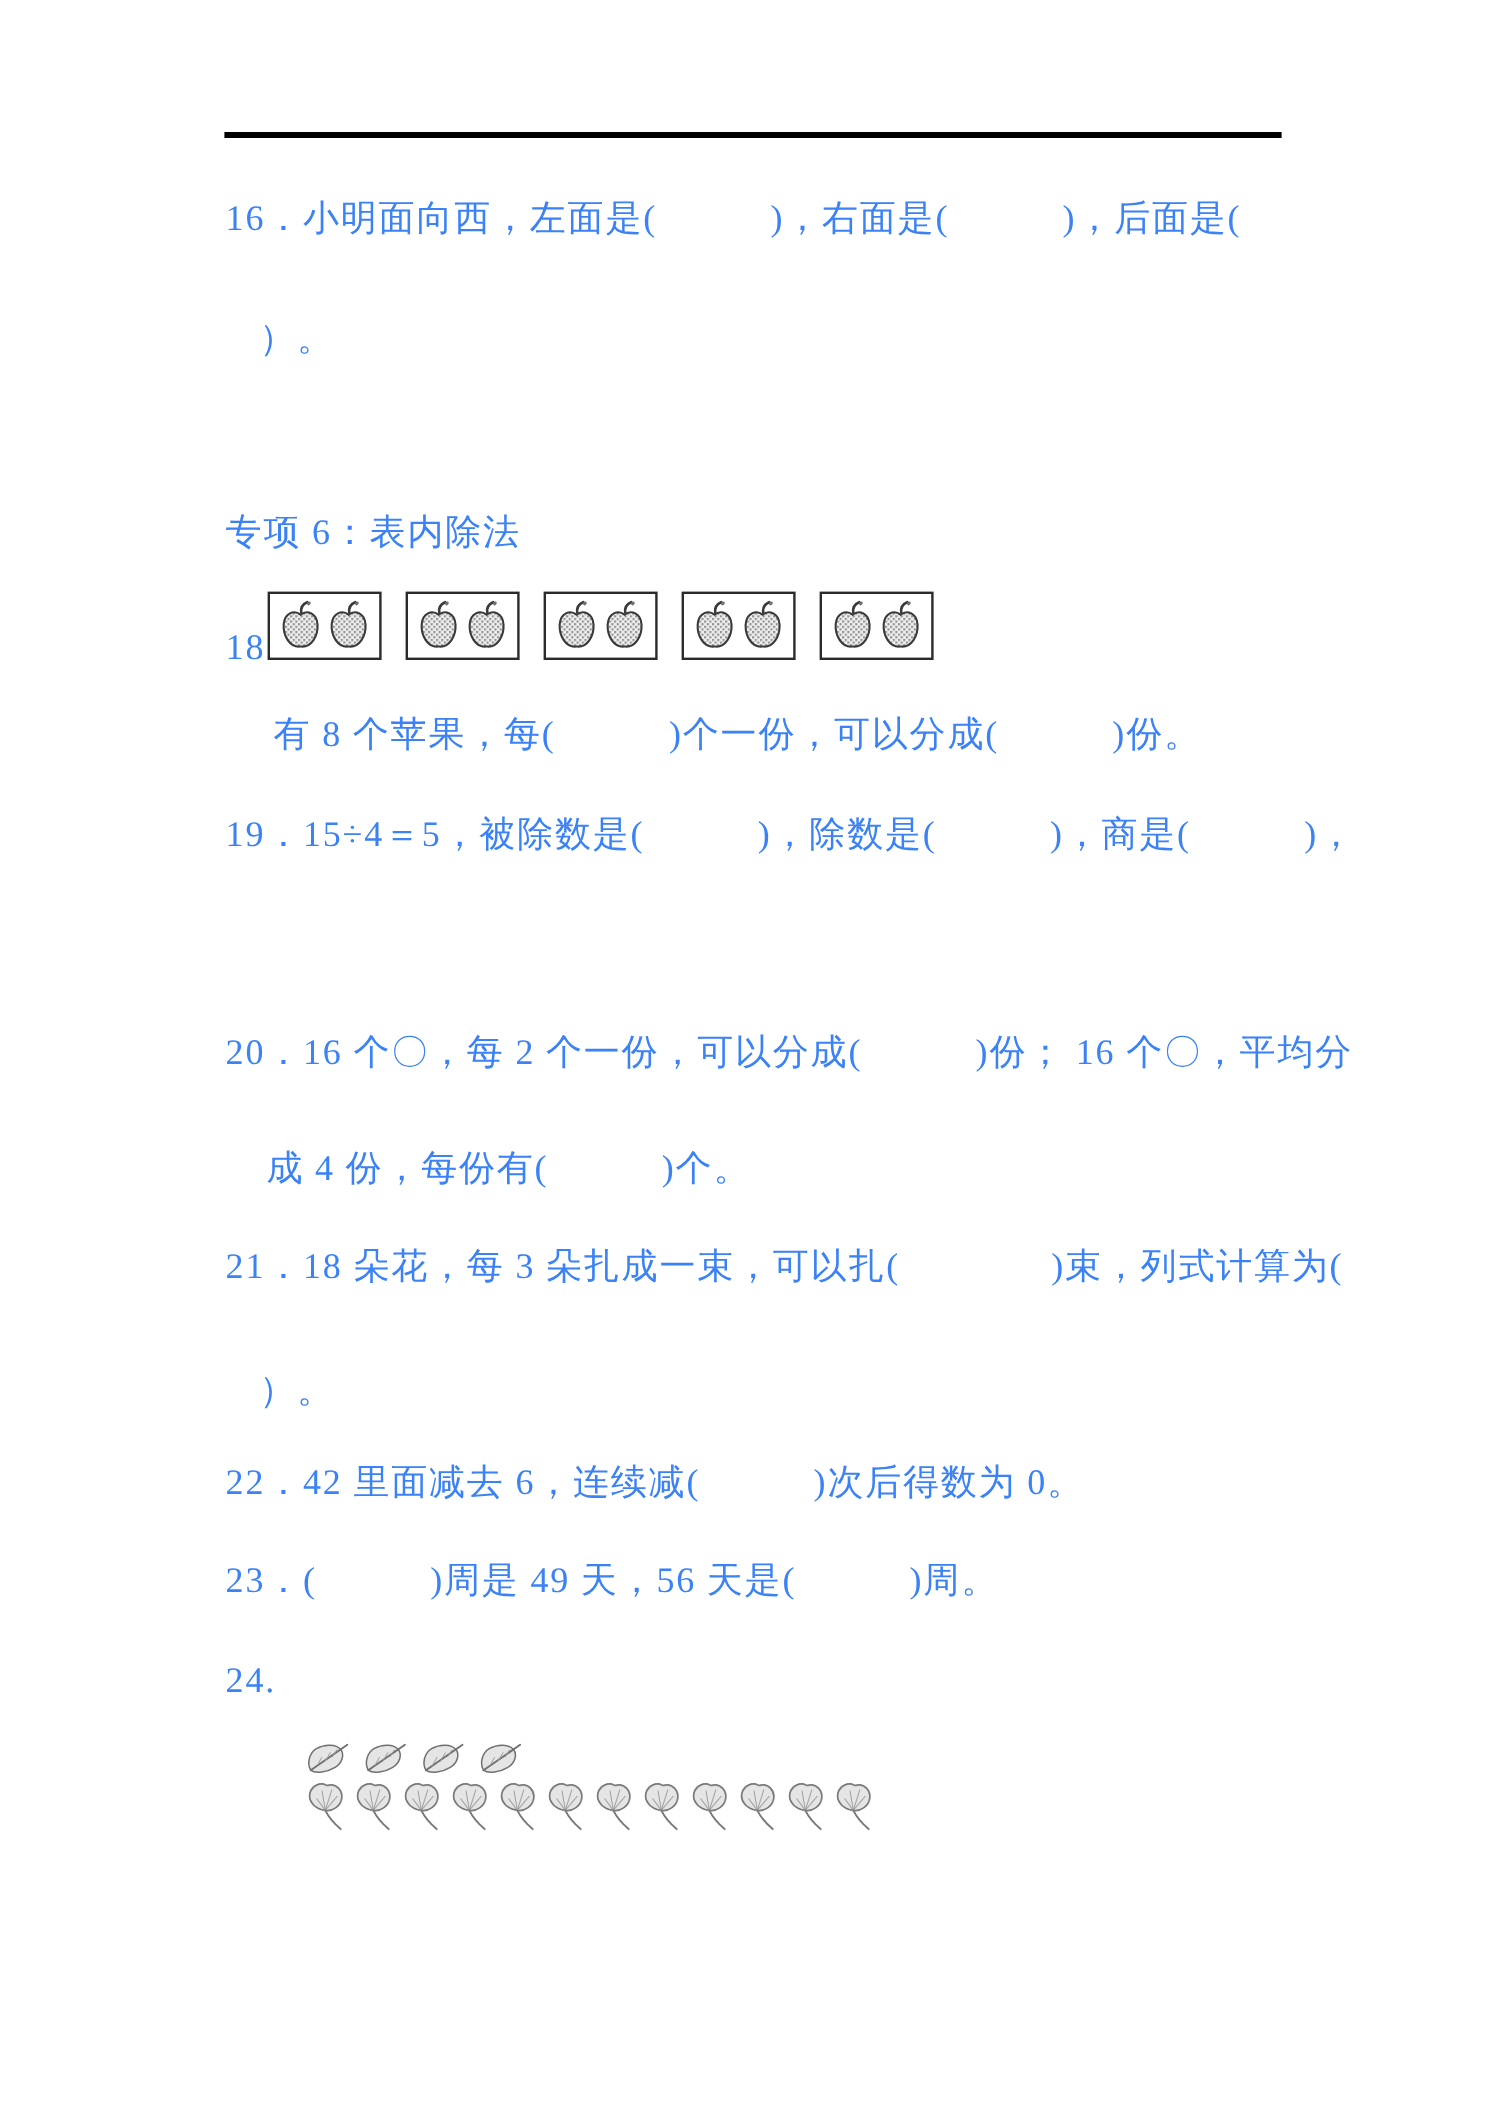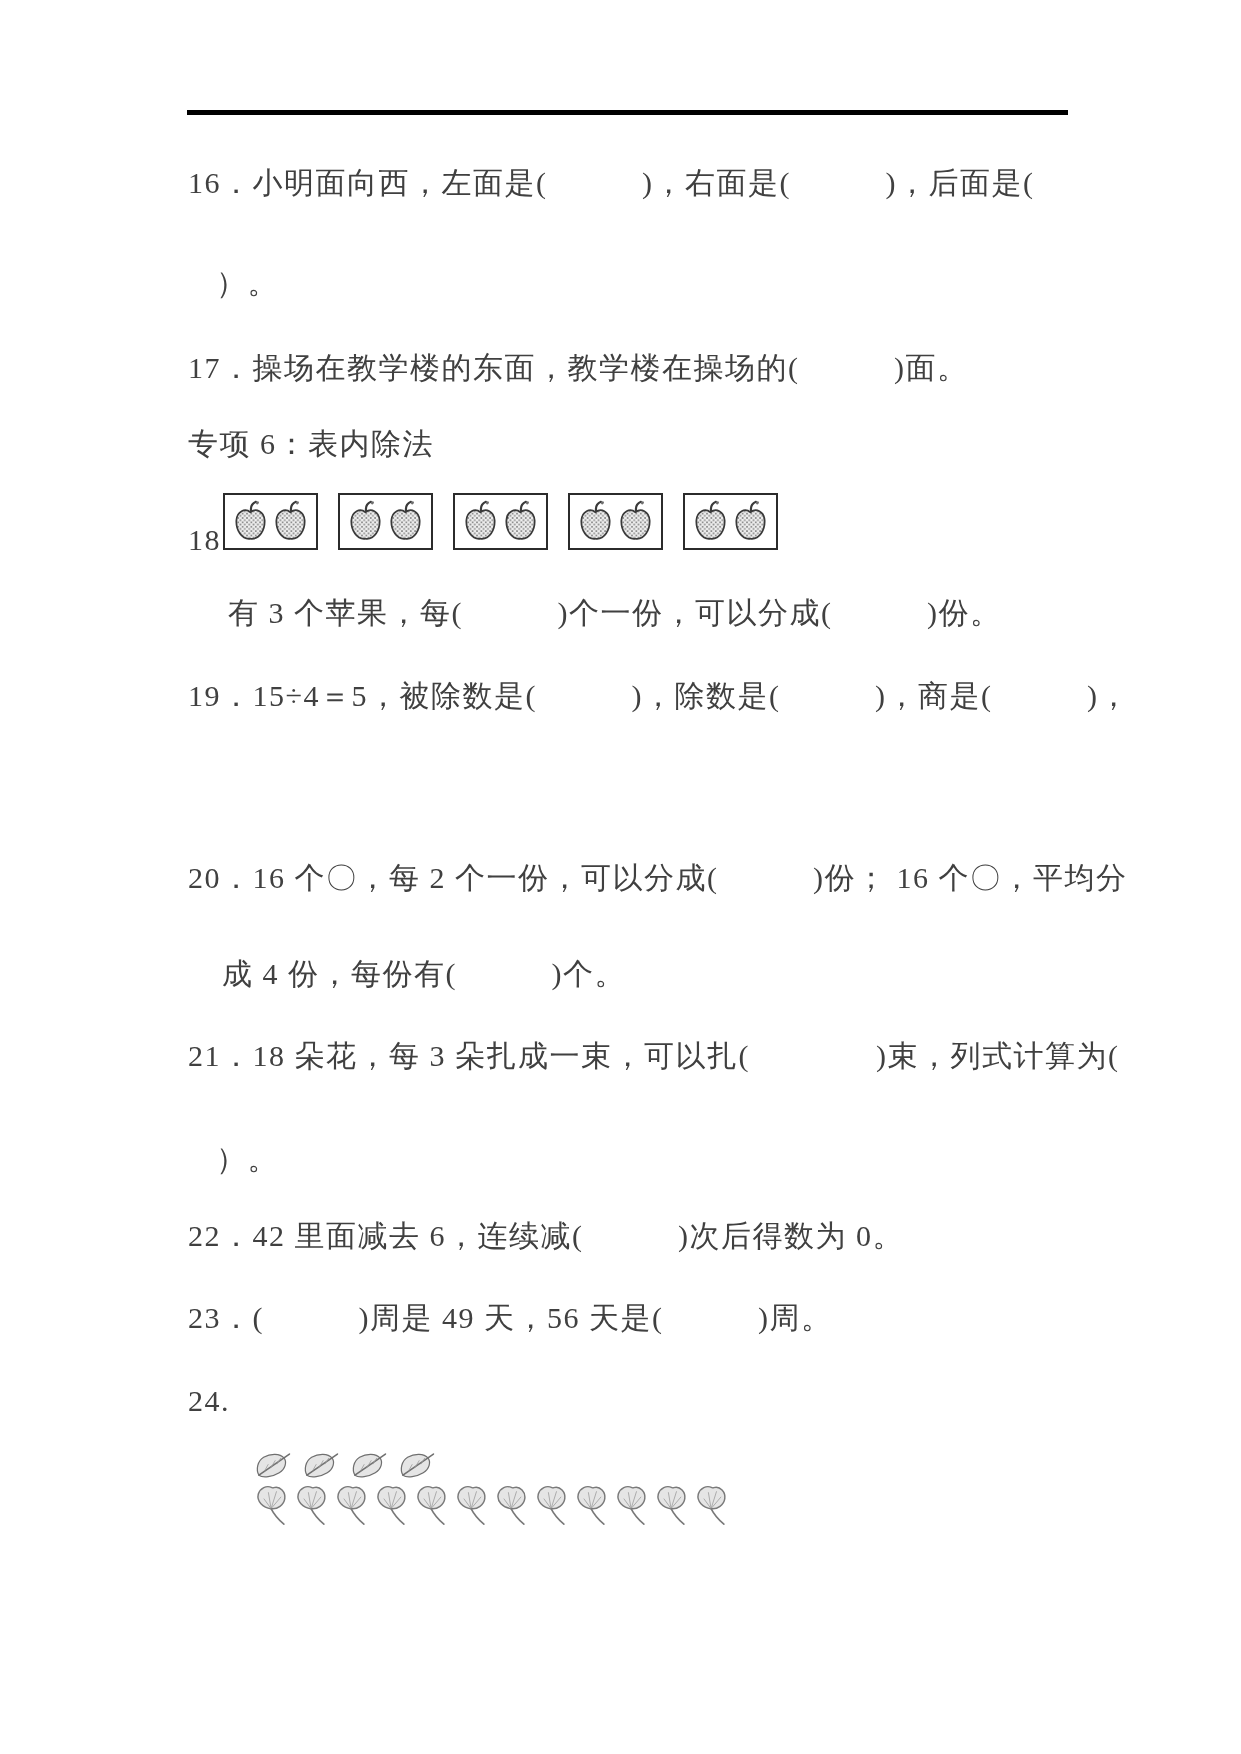--- a/index.html
+++ b/index.html
@@ -16,21 +16,21 @@
     left:187px;top:110px;
     width:881px;height:5px;
     background:#000000;
   }
   .line{
     position:absolute;
     font-size:30px;
     line-height:34px;
     letter-spacing:1.5px;
     white-space:pre;
-    color:#404040;
+    color:#3b82f6;
   }
   .apple-row{
     position:absolute;
     left:223px;top:493px;
     display:flex;
     gap:20px;
   }
   .apple-box{
     box-sizing:border-box;
     width:95px;height:57px;
@@ -77,21 +77,20 @@
   </defs>
 </svg>
 
 <div class="page">
 
   <div class="rule"></div>
 
   <div class="line" style="left:188px;top:166px">16．小明面向西，左面是(　　　)，右面是(　　　)，后面是(</div>
   <div class="line" style="left:216px;top:266px">）。</div>
 
-  <div class="line" style="left:188px;top:351px">17．操场在教学楼的东面，教学楼在操场的(　　　)面。</div>
 
   <div class="line" style="left:188px;top:427px">专项 6：表内除法</div>
 
   <div class="line" style="left:188px;top:523px">18.</div>
   <div class="apple-row">
       <div class="apple-box">
         <svg viewBox="0 0 32 40">
           <use href="#sym-apple"></use>
         </svg>
         <svg viewBox="0 0 32 40">
@@ -124,21 +123,21 @@
       </div>
       <div class="apple-box">
         <svg viewBox="0 0 32 40">
           <use href="#sym-apple"></use>
         </svg>
         <svg viewBox="0 0 32 40">
           <use href="#sym-apple"></use>
         </svg>
       </div>
     </div>
-  <div class="line" style="left:228px;top:596px">有 3 个苹果，每(　　　)个一份，可以分成(　　　)份。</div>
+  <div class="line" style="left:228px;top:596px">有 8 个苹果，每(　　　)个一份，可以分成(　　　)份。</div>
 
   <div class="line" style="left:188px;top:679px">19．15÷4＝5，被除数是(　　　)，除数是(　　　)，商是(　　　)，</div>
 
   <div class="line" style="left:188px;top:861px">20．16 个〇，每 2 个一份，可以分成(　　　)份； 16 个〇，平均分</div>
   <div class="line" style="left:222px;top:957px">成 4 份，每份有(　　　)个。</div>
 
   <div class="line" style="left:188px;top:1039px">21．18 朵花，每 3 朵扎成一束，可以扎(　　　　)束，列式计算为(</div>
   <div class="line" style="left:216px;top:1142px">）。</div>
 
   <div class="line" style="left:188px;top:1219px">22．42 里面减去 6，连续减(　　　)次后得数为 0。</div>

